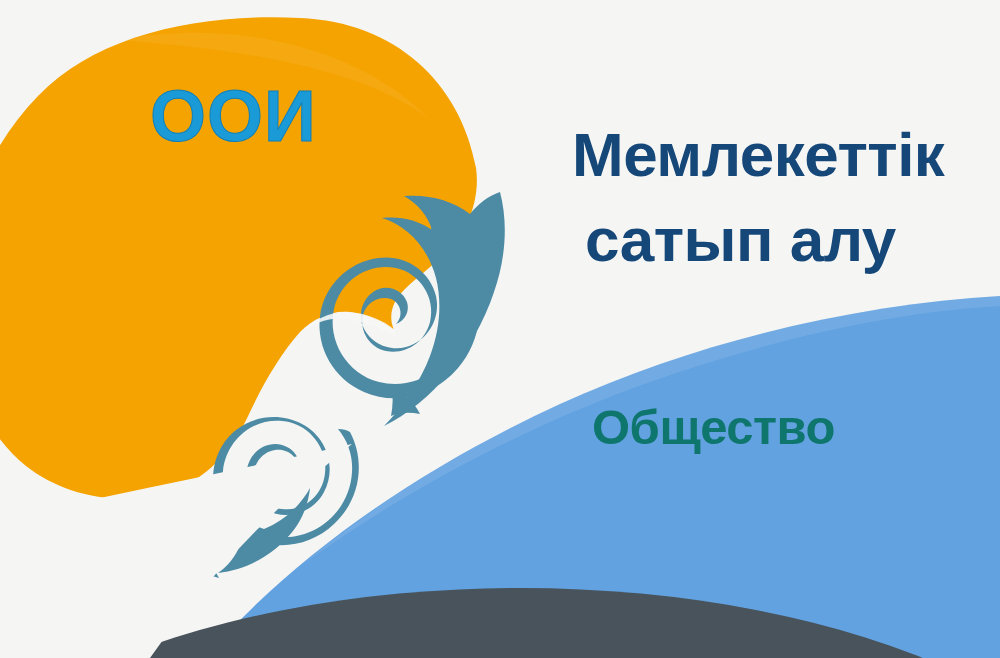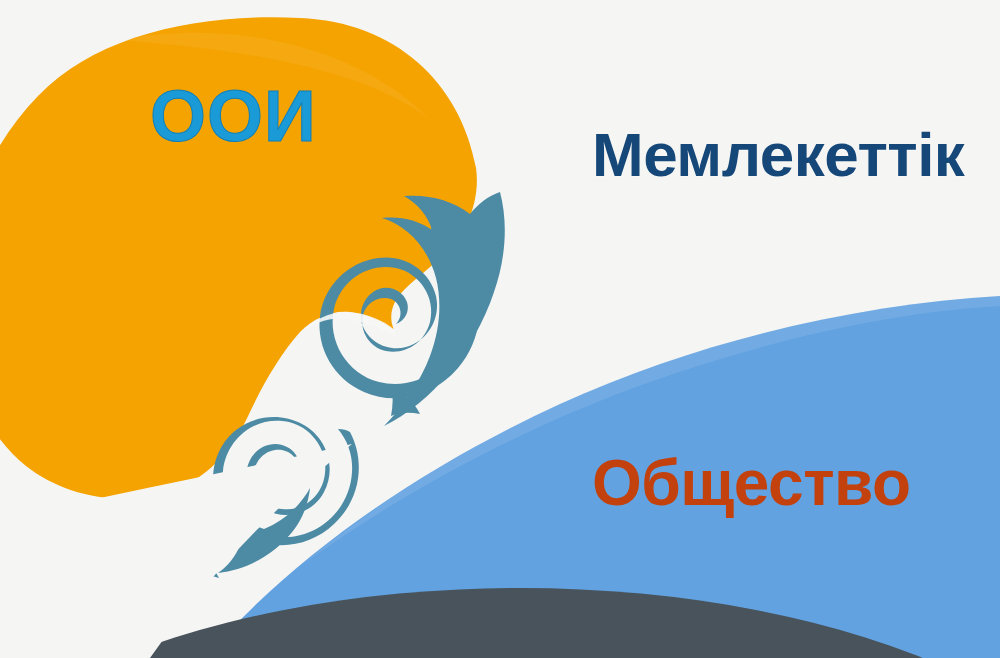--- a/index.html
+++ b/index.html
@@ -47,29 +47,28 @@
     margin-top: 24px;
   }
   
   .kz-line {
     color: #154778;
     font-size: 62px;
     letter-spacing: -0.5px;
     z-index: 6;
     text-shadow: 0 1px 0 rgba(255,255,255,0.35);
   }
-  #kz-line-1 { left: 592px; top: 124px; }
+  #kz-line-1 { left: 572px; top: 124px; }
   #kz-line-2 { left: 585px; top: 209px; }
   
   .ru-line {
-    color: #c2410c;
-    font-size: 64px;
+    color: #0f766e;
+    font-size: 49px;
     letter-spacing: -0.5px;
     z-index: 6;
-    margin-top: 48px;
   }
   #ru-line-1 { left: 592px; top: 403px; }
   #ru-line-2 { left: 572px; top: 489px; }
 </style>
 </head>
 <body>
 
 <div id="poster">
 
   <svg id="poster-svg" viewBox="0 0 1000 658" preserveAspectRatio="none">
@@ -216,16 +215,17 @@
 
       <path fill="#f5f5f4" d="M 0 520 L 0 658 L 150 658
                C 210 572, 280 502, 352 444
                C 240 470, 120 492, 0 520 Z"></path>
     </g>
   </svg>
 
   <div class="txt" id="acronym">ООИ</div>
 
   <div class="txt kz-line" id="kz-line-1">Мемлекеттік</div>
+  <div class="txt kz-line" id="kz-line-2">сатып алу</div>
 
   <div class="txt ru-line" id="ru-line-1">Общество</div>
 
 </div>
 
 </body></html>

